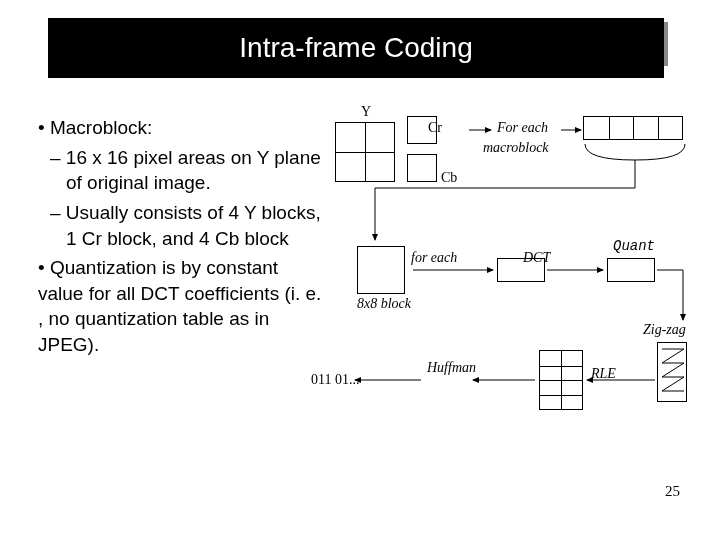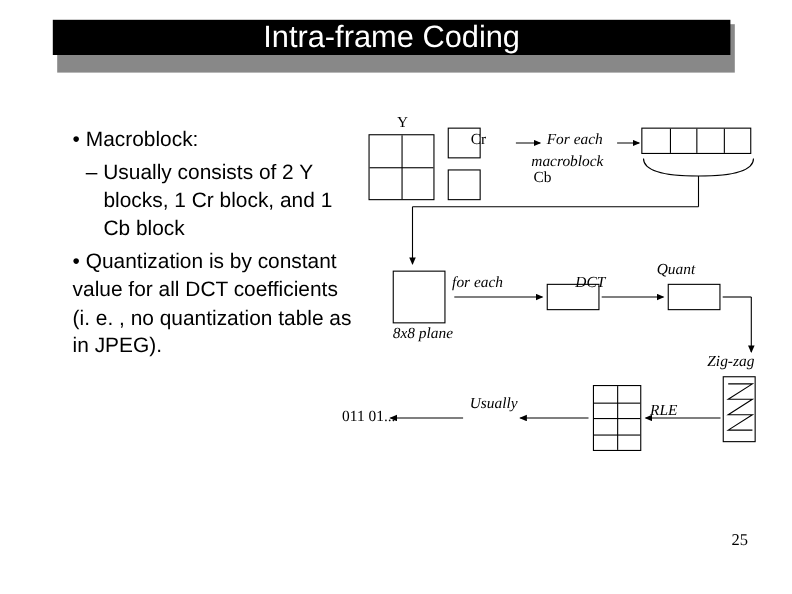--- a/index.html
+++ b/index.html
@@ -17,37 +17,37 @@
     top: 22px;
     width: 616px;
     height: 44px;
     background: #888;
   }
   .title-box {
     position: absolute;
     left: 48px;
     top: 18px;
     width: 616px;
-    height: 32px;
+    height: 60px;
     background: #000;
     color: #fff;
     display: flex;
     align-items: center;
     justify-content: center;
     font-size: 28px;
   }
   .content {
     position: absolute;
     left: 38px;
     top: 115px;
     width: 290px;
     font-size: 19px;
     line-height: 1.35;
   }
-  .content ul { list-style: none; margin-left: 28px; }
+  .content ul { list-style: none; }
   .bullet1 { margin-bottom: 4px; }
   .bullet1::before { content: "• "; }
   .bullet2 { padding-left: 28px; text-indent: -16px; margin-bottom: 4px; }
   .bullet2::before { content: "– "; }
   .sub-indent { padding-left: 28px; margin-bottom: 4px; }
   .page-num {
     position: absolute;
     right: 40px;
     bottom: 40px;
     font-size: 15px;
@@ -71,38 +71,39 @@
 <body>
 
 <div class="title-box-shadow"></div>
 <div class="title-box">
   <span>Intra-frame Coding</span>
 </div>
 
 <div class="content">
   <ul>
     <li class="bullet1">Macroblock:</li>
-    <li class="bullet2">Usually consists of 2 Y blocks, 1 Cr block, and 1 Cb block</li>
+    <li class="bullet2">16 x 16 pixel areas on Y plane of original image.</li>
+    <li class="bullet2">Usually consists of 4 Y blocks, 1 Cr block, and 4 Cb block</li>
     <li class="bullet1">Quantization is by constant value for all DCT coefficients (i. e. , no quantization table as in JPEG).</li>
   </ul>
 </div>
 
 <div class="diagram">
 
   <div class="box" style="left:0;top:12px;width:60px;height:60px;">
     <div style="position:absolute;left:0;top:50%;width:100%;border-top:1px solid #000;"></div>
     <div style="position:absolute;top:0;left:50%;height:100%;border-left:1px solid #000;"></div>
   </div>
   <span class="lbl lbl-n" style="left:26px;top:-6px;">Y</span>
 
   <div class="box" style="left:72px;top:6px;width:30px;height:28px;"></div>
   <span class="lbl lbl-n" style="left:93px;top:10px;">Cr</span>
 
   <div class="box" style="left:72px;top:44px;width:30px;height:28px;"></div>
-  <span class="lbl lbl-n" style="left:106px;top:44px;margin-left:44px;">Cb</span>
+  <span class="lbl lbl-n" style="left:106px;top:60px;">Cb</span>
 
   <span class="lbl" style="left:162px;top:10px;">For each</span>
   <span class="lbl" style="left:148px;top:30px;">macroblock</span>
 
   <div class="box" style="left:248px;top:6px;width:100px;height:24px;">
     <div style="position:absolute;left:25%;top:0;height:100%;border-left:1px solid #000;"></div>
     <div style="position:absolute;left:50%;top:0;height:100%;border-left:1px solid #000;"></div>
     <div style="position:absolute;left:75%;top:0;height:100%;border-left:1px solid #000;"></div>
   </div>
 
@@ -132,41 +133,41 @@
 
     <line x1="86" y1="270" x2="20" y2="270" stroke="#000" stroke-width="1" marker-end="url(#ah)"></line>
 
     <line x1="134" y1="20" x2="156" y2="20" stroke="#000" stroke-width="1" marker-end="url(#ah)"></line>
     <line x1="226" y1="20" x2="246" y2="20" stroke="#000" stroke-width="1" marker-end="url(#ah)"></line>
 
   </svg>
 
   <div class="box" style="left:22px;top:136px;width:48px;height:48px;"></div>
   <span class="lbl" style="left:76px;top:140px;">for each</span>
-  <span class="lbl" style="left:22px;top:186px;">8x8 plane</span>
+  <span class="lbl" style="left:22px;top:186px;">8x8 block</span>
 
   <div class="box" style="left:162px;top:148px;width:48px;height:24px;"></div>
   <span class="lbl" style="left:188px;top:128px;margin-top:12px;">DCT</span>
 
   <div class="box" style="left:272px;top:148px;width:48px;height:24px;"></div>
-  <span class="lbl" style="left:262px;top:128px;">Quant</span>
+  <span class="lbl" style="left:278px;top:128px;font-family:Liberation Mono, monospace;">Quant</span>
 
   <span class="lbl" style="left:308px;top:212px;">Zig-zag</span>
   <div class="box" style="left:322px;top:232px;width:30px;height:60px;">
     <svg width="30" height="60">
         <path d="M4,6 L26,6 L4,20 L26,20 L4,34 L26,34 L4,48 L26,48" fill="none" stroke="#000" stroke-width="1"></path>
       </svg>
   </div>
 
   <span class="lbl" style="left:256px;top:256px;">RLE</span>
   <div class="box" style="left:204px;top:240px;width:44px;height:60px;">
     <div style="position:absolute;left:0;top:25%;width:100%;border-top:1px solid #000;"></div>
     <div style="position:absolute;left:0;top:50%;width:100%;border-top:1px solid #000;"></div>
     <div style="position:absolute;left:0;top:75%;width:100%;border-top:1px solid #000;"></div>
     <div style="position:absolute;left:50%;top:0;height:100%;border-left:1px solid #000;"></div>
   </div>
 
-  <span class="lbl" style="left:92px;top:250px;">Usually</span>
+  <span class="lbl" style="left:92px;top:250px;">Huffman</span>
 
   <span class="lbl lbl-n" style="left:-24px;top:262px;">011 01...</span>
 </div>
 
 <div class="page-num">25</div>
 
 </body></html>

